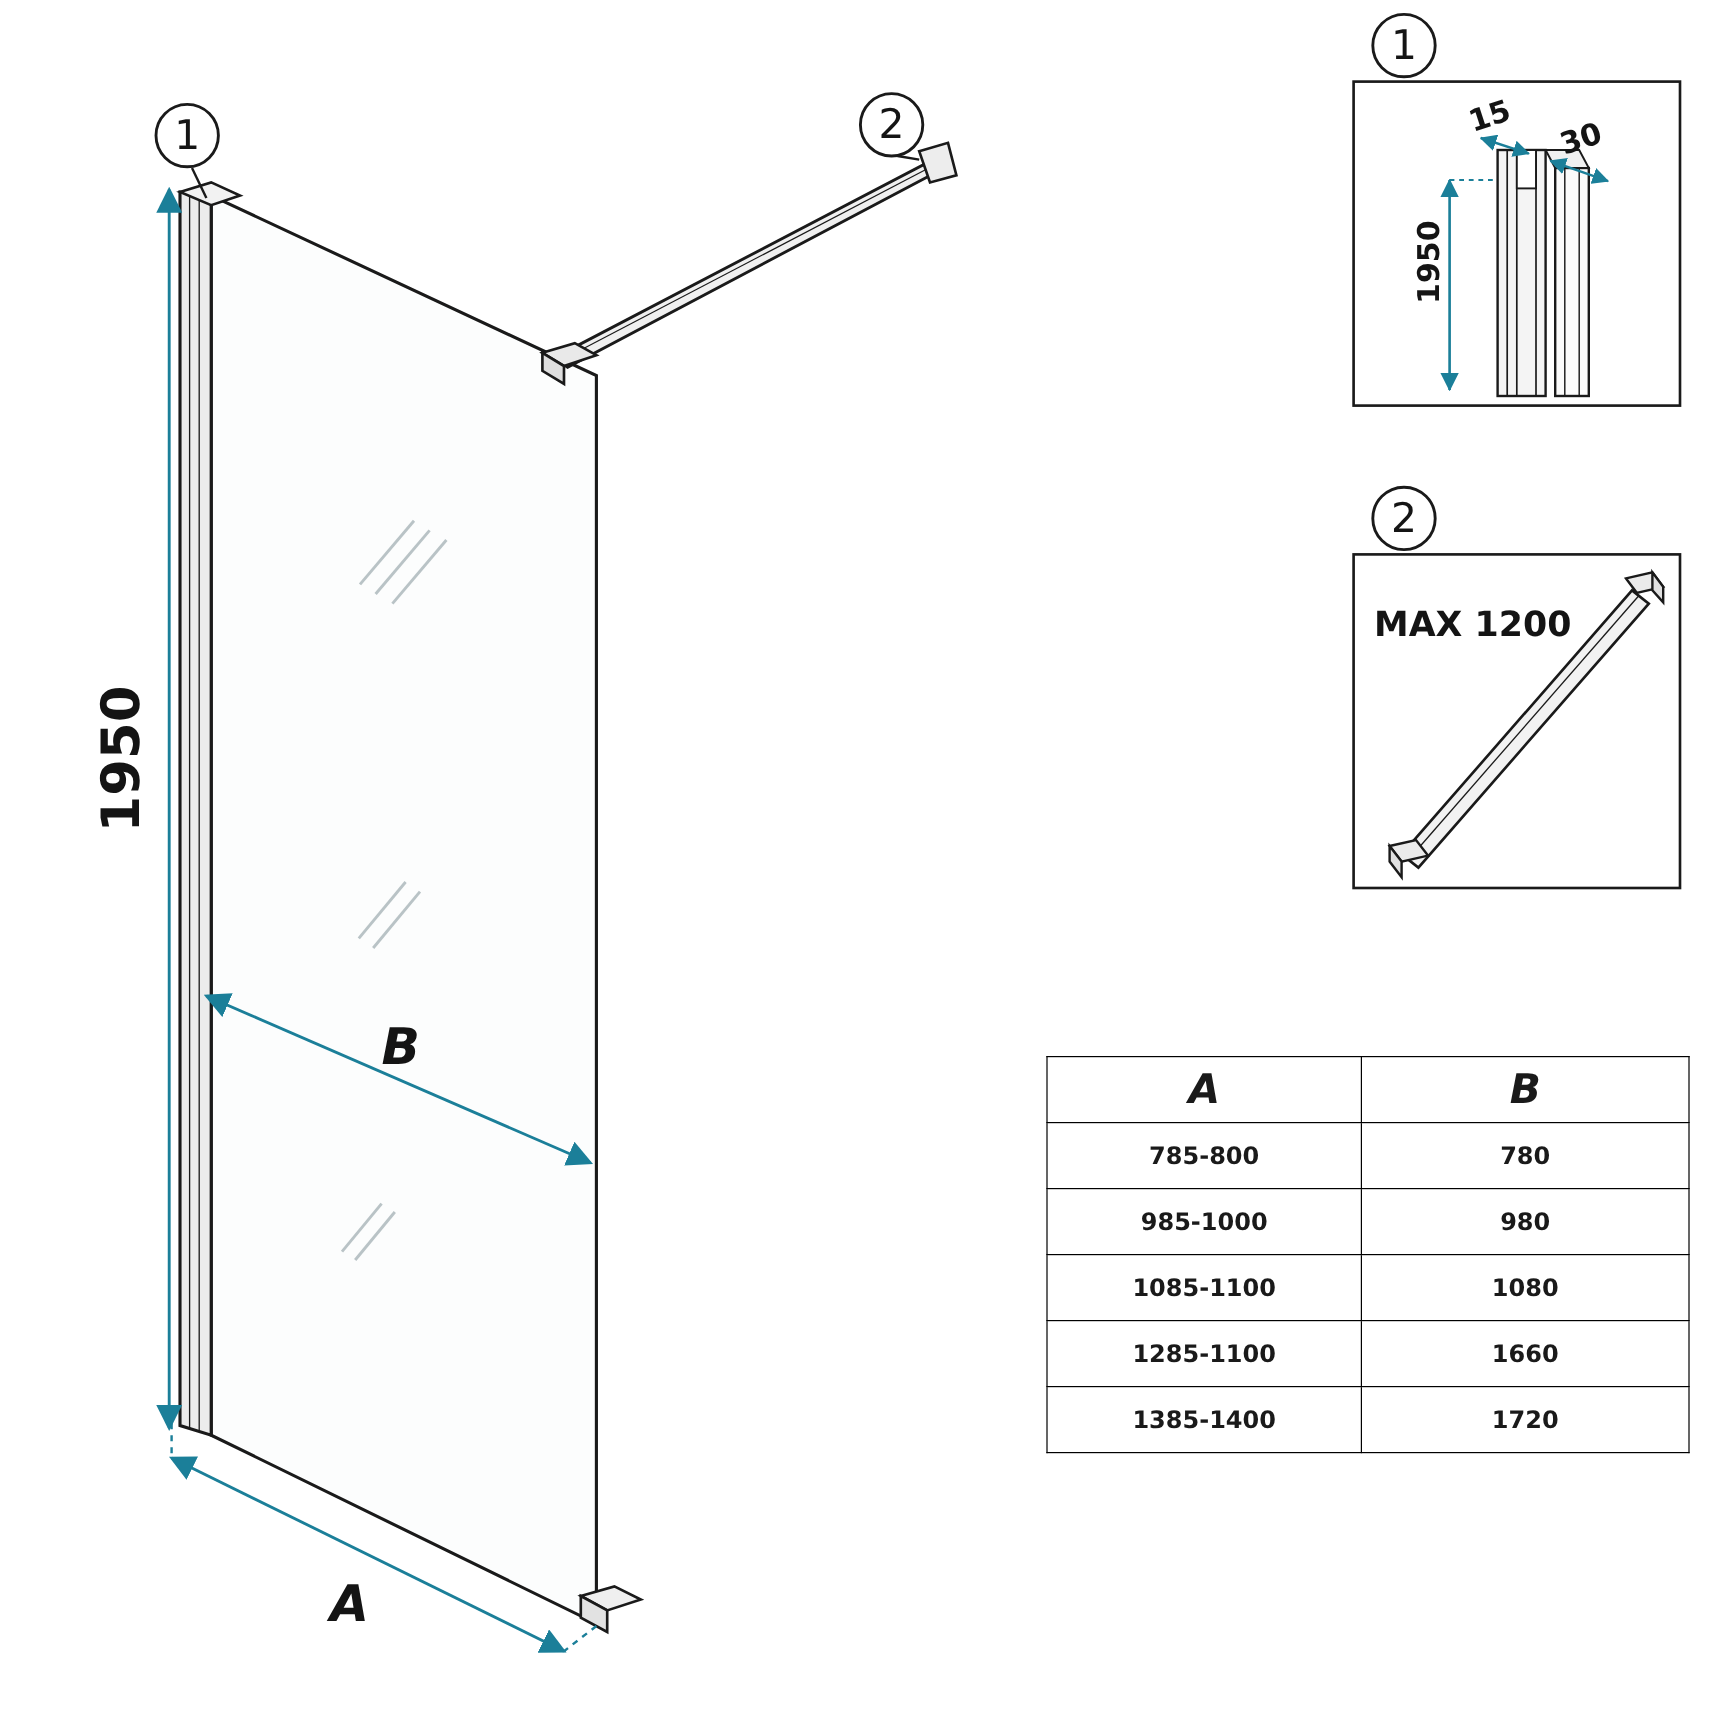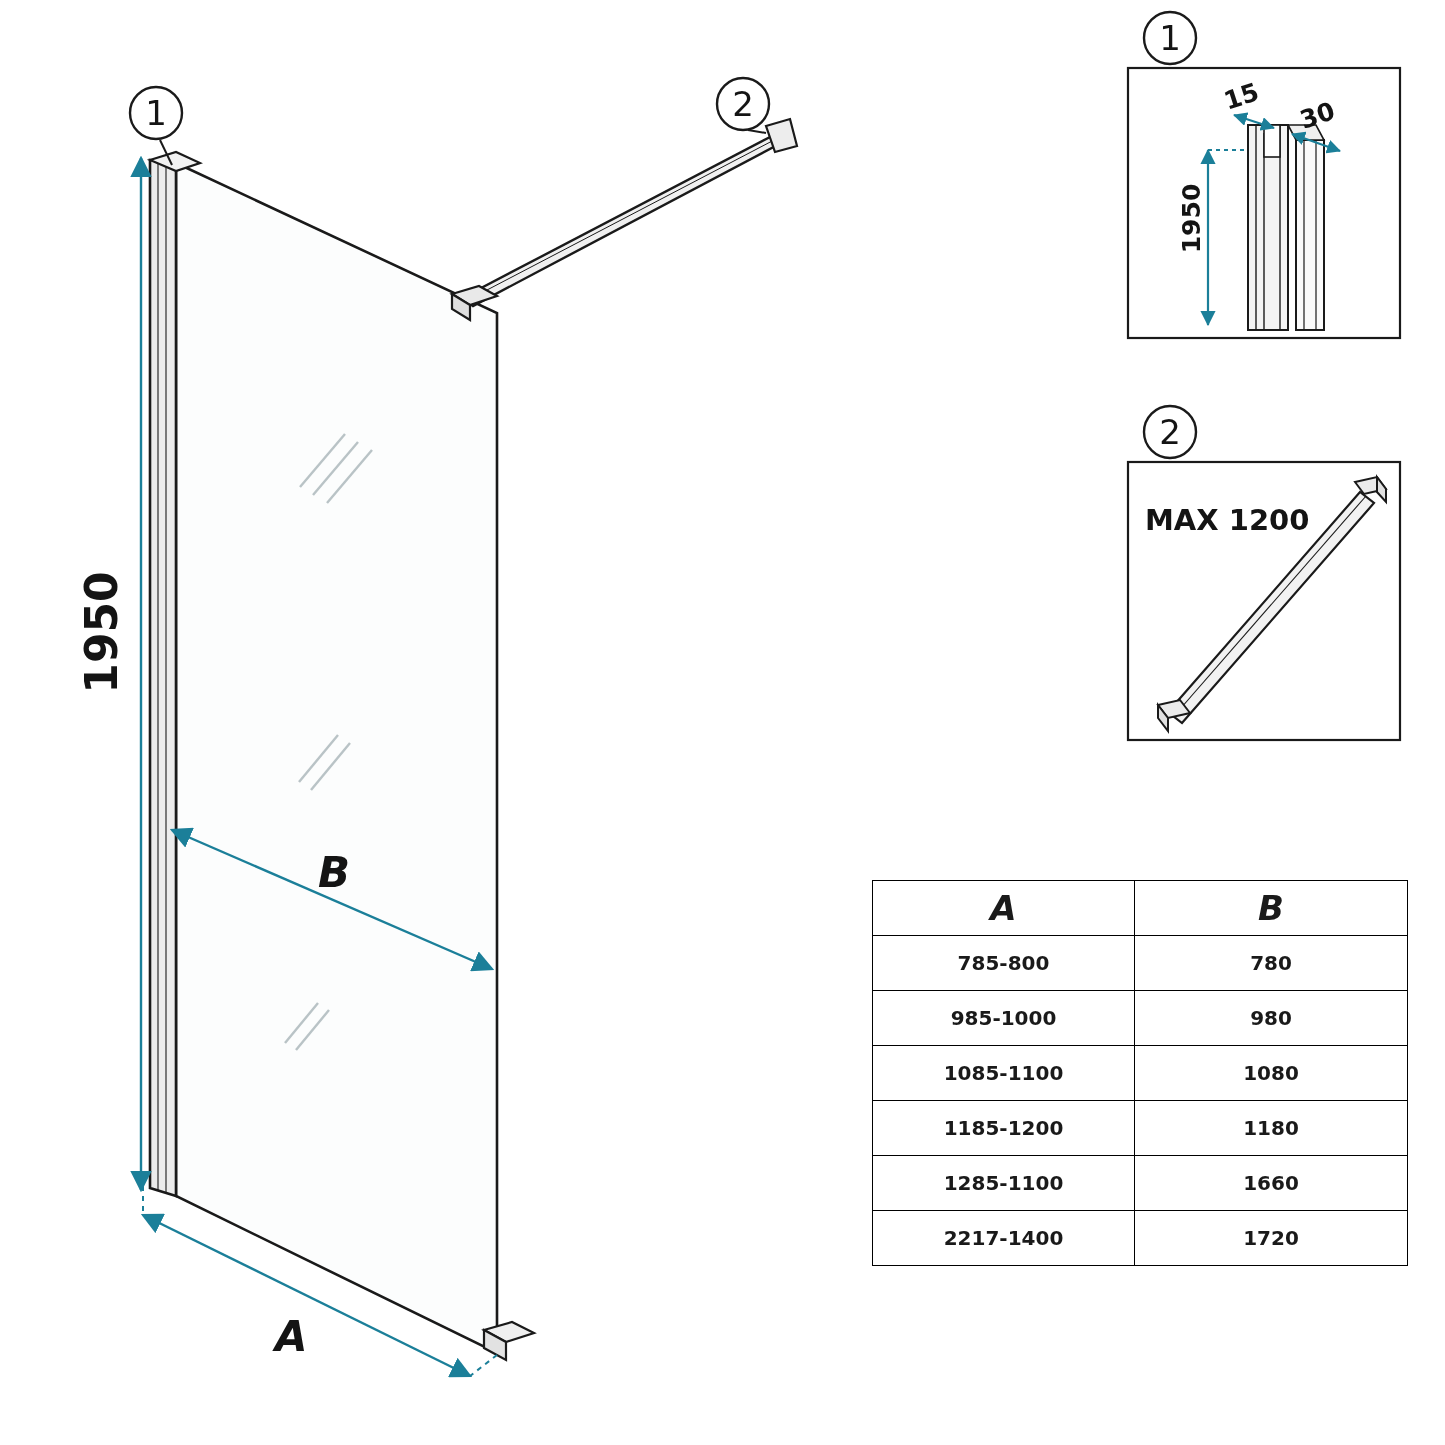--- a/index.html
+++ b/index.html
@@ -234,27 +234,23 @@
         </tr>
         <tr>
           <td>985-1000</td>
           <td>980</td>
         </tr>
         <tr>
           <td>1085-1100</td>
           <td>1080</td>
         </tr>
         <tr>
-          <td>1185-1200</td>
-          <td>1180</td>
-        </tr>
-        <tr>
           <td>1285-1100</td>
           <td>1660</td>
         </tr>
         <tr>
-          <td>2217-1400</td>
+          <td>1385-1400</td>
           <td>1720</td>
         </tr>
       </tbody>
   </table>
 
 </div>
 
 </body></html>

